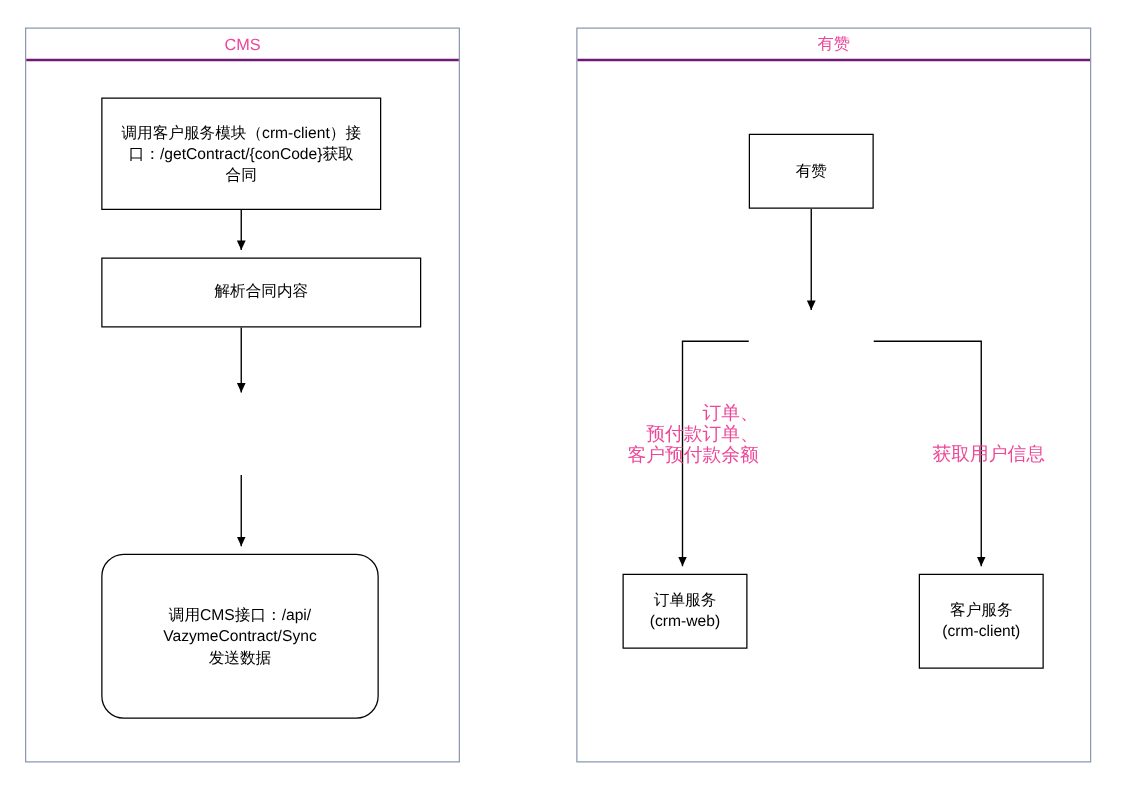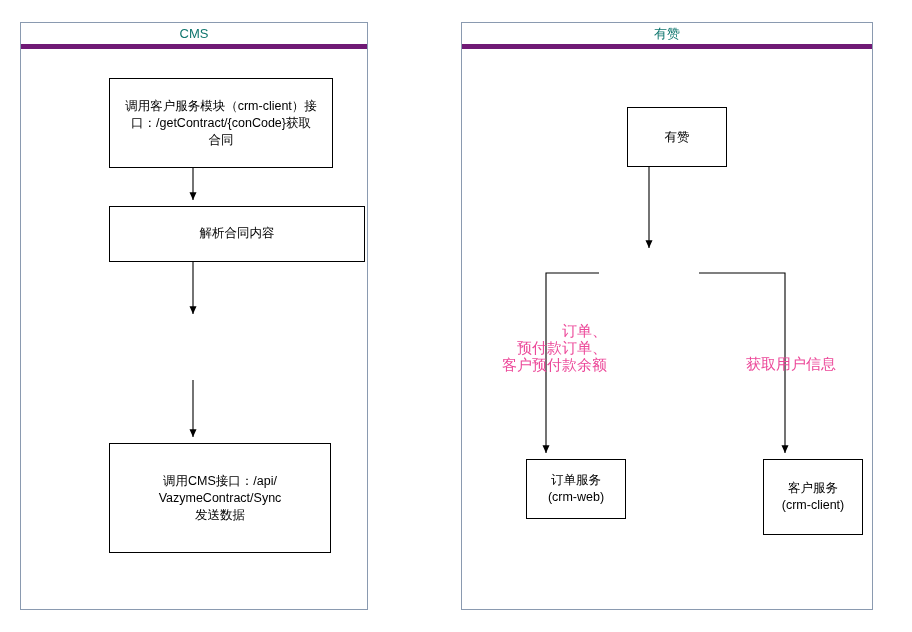--- a/index.html
+++ b/index.html
@@ -26,42 +26,41 @@
     border: 1px solid #8a9ab0;
     background: #ffffff;
     box-sizing: border-box;
   }
   .pool-header {
     position: absolute;
     left: 0;
     top: 0;
     width: 100%;
     height: 26px;
-    border-bottom: 5px solid #701a75;
+    border-bottom: 2px solid #701a75;
     box-sizing: border-box;
     display: flex;
     align-items: center;
     justify-content: center;
     font-size: 13px;
-    color: #0f766e;
+    color: #ec4899;
   }
   .node {
     position: absolute;
     border: 1px solid #000000;
     background: #ffffff;
     box-sizing: border-box;
     display: flex;
     align-items: center;
     justify-content: center;
     text-align: center;
     font-size: 12.5px;
     line-height: 17px;
     padding: 2px 6px;
     white-space: pre-line;
-    margin-left: 28px;
   }
   .edge-label {
     position: absolute;
     font-size: 15px;
     line-height: 17px;
     white-space: pre-line;
     text-align: right;
     color: #ec4899;
   }
   svg.lines {
@@ -105,21 +104,21 @@
 
     <path class="ln" d="M599,273 L546,273 L546,453" marker-end="url(#arrow)"></path>
 
     <path class="ln" d="M699,273 L785,273 L785,453" marker-end="url(#arrow)"></path>
   </svg>
 
   <div class="node" style="left:81px; top:78px; width:224px; height:90px;">调用客户服务模块（crm-client）接
 口：/getContract/{conCode}获取
 合同</div>
   <div class="node" style="left:81px; top:206px; width:256px; height:56px;font-family:Liberation Mono, monospace;">解析合同内容</div>
-  <div class="node" style="left:81px; top:443px; width:222px; height:110px;">调用CMS接口：/api/
+  <div class="node" style="left:81px; top:443px; width:222px; height:132px;border-radius:18px;">调用CMS接口：/api/
 VazymeContract/Sync
 发送数据</div>
 
   <div class="node" style="left:599px; top:107px; width:100px; height:60px;">有赞</div>
   <div class="node" style="left:498px; top:459px; width:100px; height:60px;">订单服务
 (crm-web)</div>
   <div class="node" style="left:735px; top:459px; width:100px; height:76px;">客户服务
 (crm-client)</div>
 
   <div class="edge-label" style="left:487px; top:322px; width:120px;">订单、

